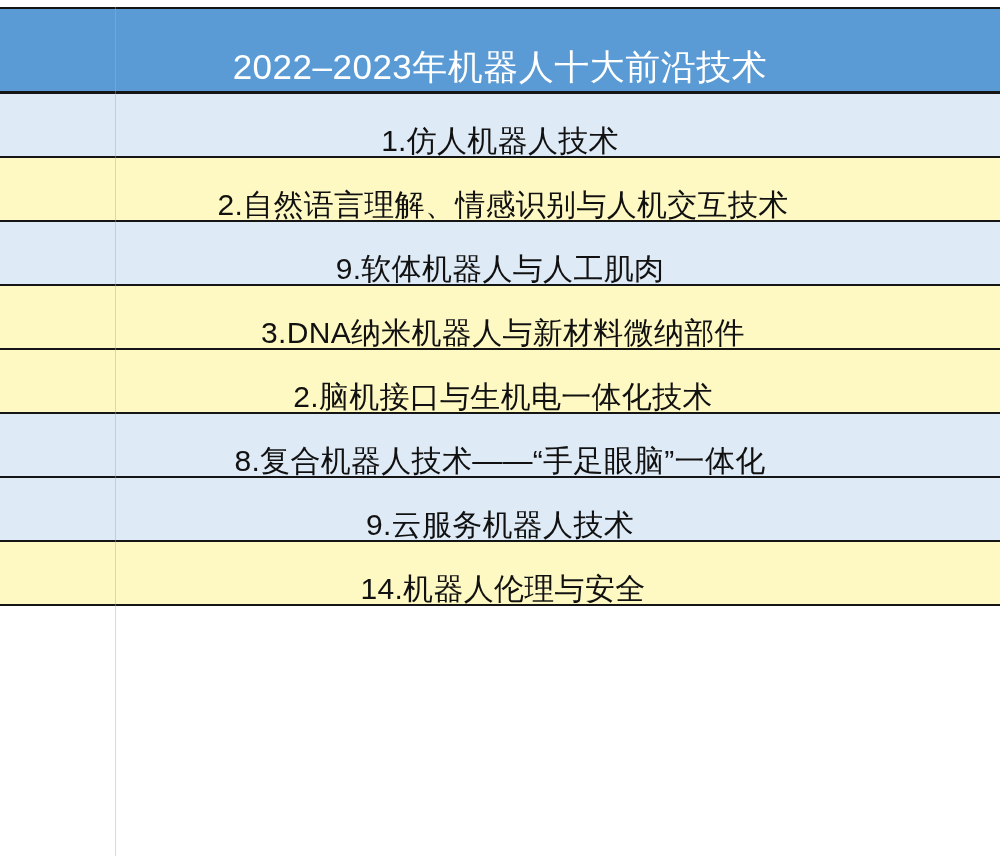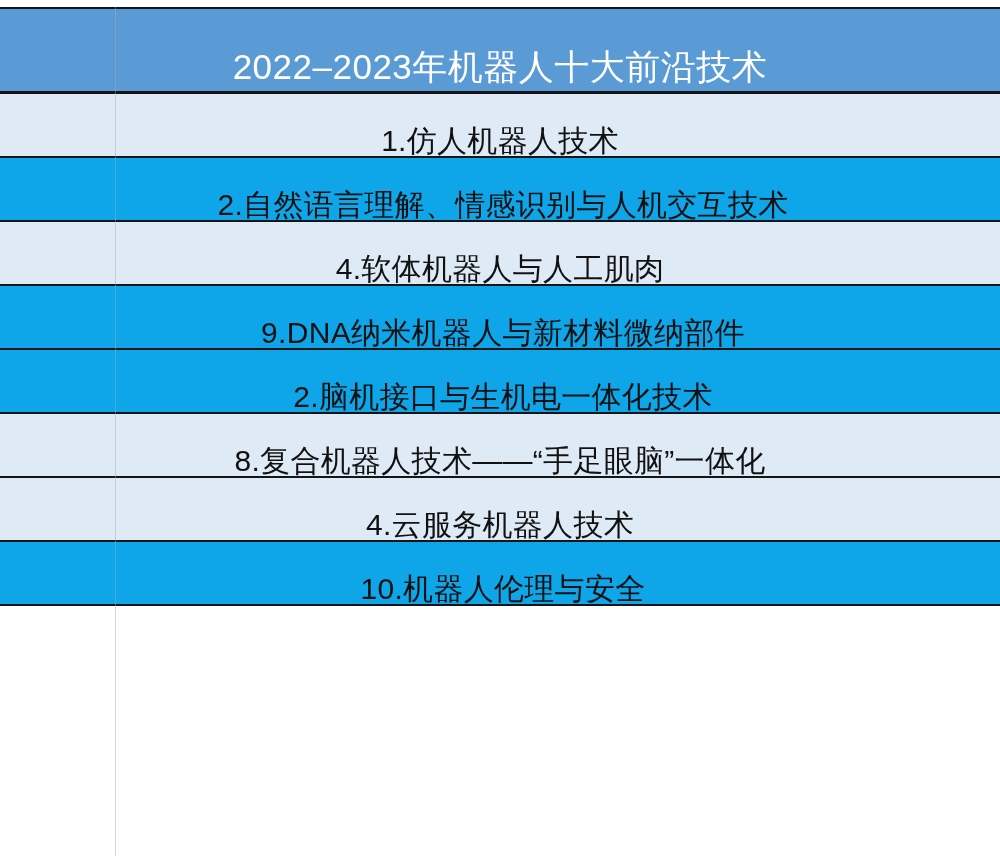--- a/index.html
+++ b/index.html
@@ -61,21 +61,21 @@
     color: #111111;
     font-weight: 400;
     letter-spacing: 0.3px;
   }
 
   .row-shaded td {
     background: #DEEAF6;
   }
 
   .row-plain td {
-    background: #0ea5e9;
+    background: #fef9c3;
     padding-left: 6px;
   }
 
   
   .col-divider {
     position: absolute;
     left: 115px;
     top: 7px;
     width: 1px;
     height: 849px;
@@ -110,53 +110,53 @@
       </tr>
 
       <tr class="row-body row-plain">
         <td>
           <span class="cell-text">2.自然语言理解、情感识别与人机交互技术</span>
         </td>
       </tr>
 
       <tr class="row-body row-shaded">
         <td>
-          <span class="cell-text">4.软体机器人与人工肌肉</span>
+          <span class="cell-text">9.软体机器人与人工肌肉</span>
         </td>
       </tr>
 
       <tr class="row-body row-plain">
         <td>
-          <span class="cell-text">9.DNA纳米机器人与新材料微纳部件</span>
+          <span class="cell-text">3.DNA纳米机器人与新材料微纳部件</span>
         </td>
       </tr>
 
 
       <tr class="row-body row-plain">
         <td>
           <span class="cell-text">2.脑机接口与生机电一体化技术</span>
         </td>
       </tr>
 
       <tr class="row-body row-shaded">
         <td>
           <span class="cell-text">8.复合机器人技术——“手足眼脑”一体化</span>
         </td>
       </tr>
 
 
       <tr class="row-body row-shaded">
         <td>
-          <span class="cell-text">4.云服务机器人技术</span>
+          <span class="cell-text">9.云服务机器人技术</span>
         </td>
       </tr>
 
       <tr class="row-body row-plain">
         <td>
-          <span class="cell-text">10.机器人伦理与安全</span>
+          <span class="cell-text">14.机器人伦理与安全</span>
         </td>
       </tr>
     </tbody>
   </table>
 
   <div class="col-divider"></div>
 
 </div>
 
 </body></html>

